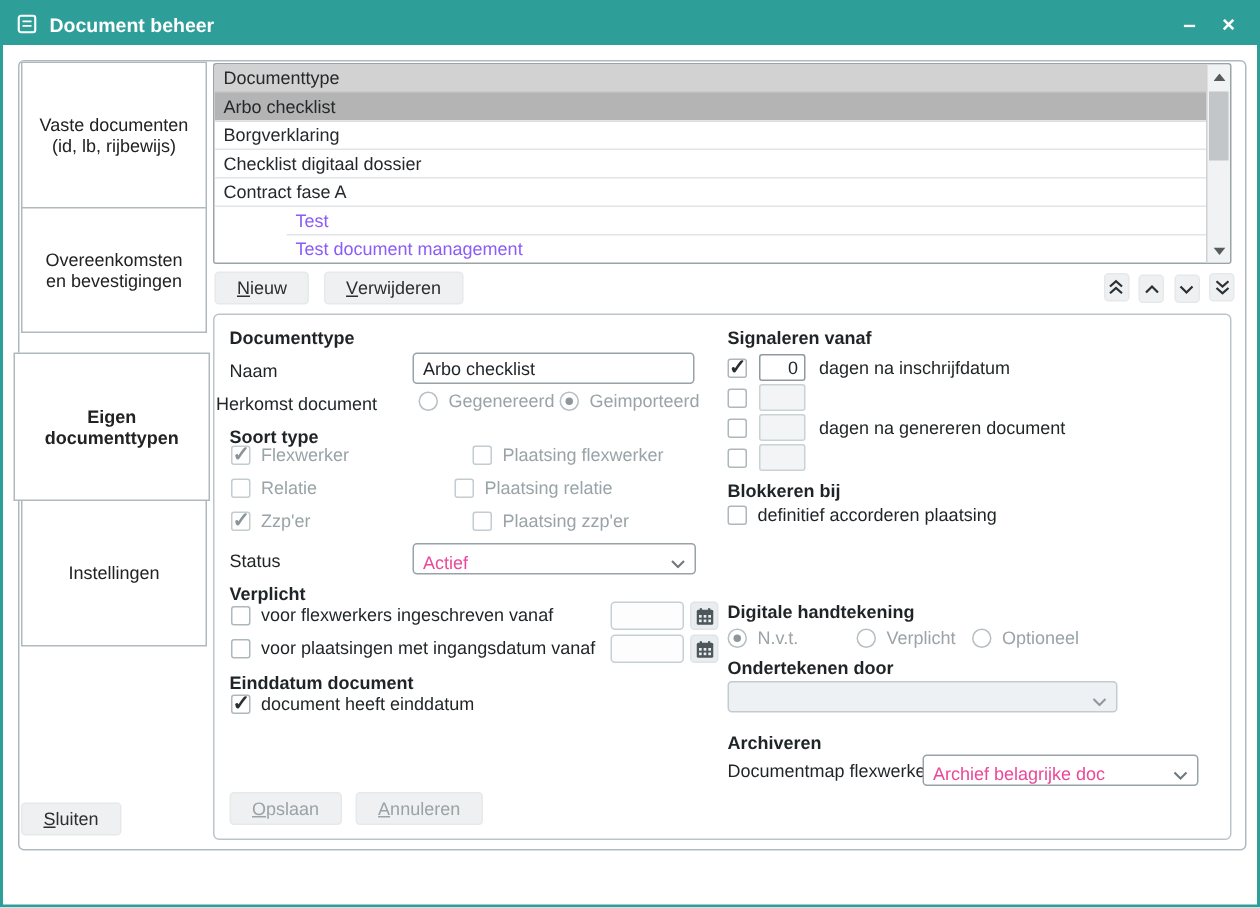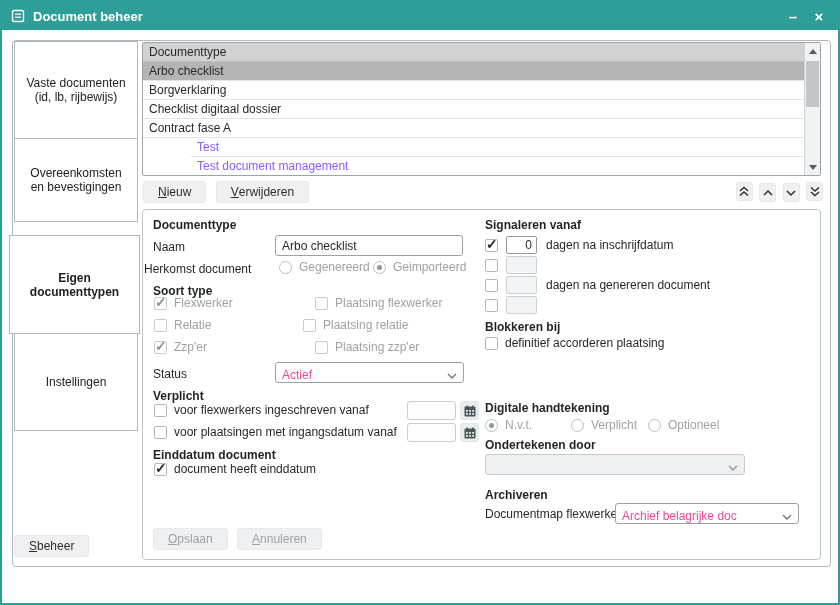--- a/index.html
+++ b/index.html
@@ -388,16 +388,16 @@
         <span><svg width="10" height="6" viewBox="0 0 10 6">
               <polyline points="1,1 5,5 9,1" fill="none" stroke="#6f797d" stroke-width="1.4"></polyline>
             </svg></span>
       </div>
 
     </div>
   </div>
 
   <button class="btn sluiten">
       <span class="accel">S</span>
-      <span>beheer</span>
+      <span>luiten</span>
     </button>
 
 </div>
 
 </body></html>

